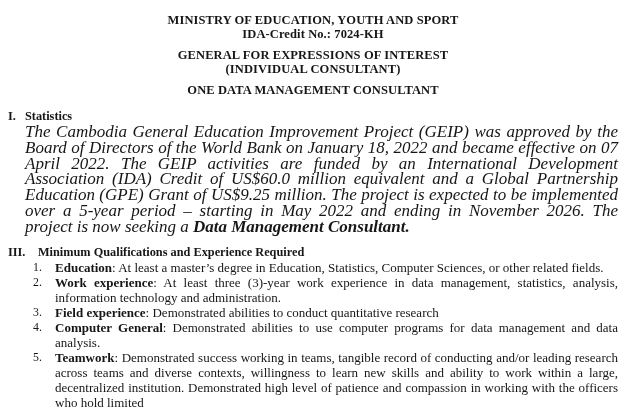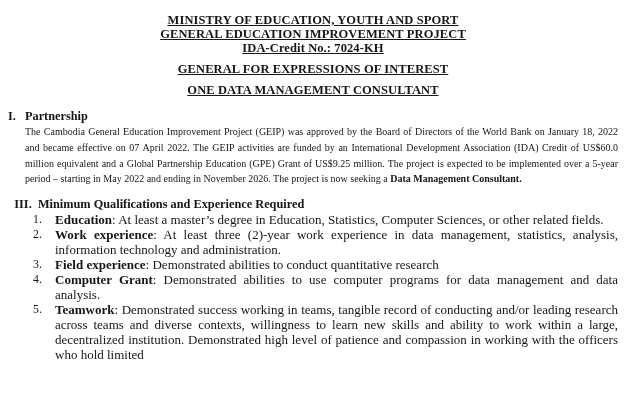--- a/index.html
+++ b/index.html
@@ -11,46 +11,47 @@
     overflow: hidden;
   }
   .page {
     width: 626px; height: 408px;
     background: #ffffff;
     padding: 13px 8px 0 8px;
     overflow: hidden;
   }
 
   
-  .doc-header { text-align: center; font-weight: bold; text-decoration: underline; }
+  .doc-header { text-align: center; font-weight: bold; }
   .h-line { font-size: 12.5px; line-height: 14px; letter-spacing: 0.1px; }
   .h-group { margin-bottom: 7px; }
   .h-group:last-child { margin-bottom: 0; }
 
   
   .section { margin-top: 9px; }
   .section.first { margin-top: 11px; }
   .sec-heading {
     font-weight: bold;
     font-size: 12.3px;
     line-height: 16px;
     display: flex;
   }
   .sec-heading .numeral {
     flex: none;
     display: inline-block;
     min-width: 17px;
   }
-  .sec-heading.wide-numeral .numeral { min-width: 30px; text-align: center; }
+  .sec-heading.wide-numeral .numeral { min-width: 30px; }
 
   .body-text {
     margin-left: 17px;
-    font-size: 10px;
+    font-size: 17px;
     line-height: 15.8px;
     text-align: justify;
+    font-style: italic;
   }
   .bold-run { font-weight: bold; }
 
   
   .num-list { margin-left: 17px; }
   .num-item { display: flex; }
   .num-item .li-num {
     flex: none;
     width: 22px;
     margin-left: 8px;
@@ -65,63 +66,63 @@
   }
 </style>
 </head>
 <body>
 
 <div class="page">
 
   <header class="doc-header">
     <div class="h-group">
       <div class="h-line">MINISTRY OF EDUCATION, YOUTH AND SPORT</div>
-      <div class="h-line">GENERAL EDUCATION IMPROVEMENT PROJECT</div>
       <div class="h-line">IDA-Credit No.: 7024-KH</div>
     </div>
     <div class="h-group">
       <div class="h-line">GENERAL FOR EXPRESSIONS OF INTEREST</div>
+      <div class="h-line">(INDIVIDUAL CONSULTANT)</div>
     </div>
     <div class="h-group">
       <div class="h-line">ONE DATA MANAGEMENT CONSULTANT</div>
     </div>
   </header>
 
   <section class="section first">
     <div class="sec-heading">
       <span class="numeral">I.</span>
-      <span class="sec-title">Partnership</span>
+      <span class="sec-title">Statistics</span>
     </div>
     <p class="body-text"><span>The Cambodia General Education Improvement Project (GEIP) was approved by the Board of Directors of the World Bank on January 18, 2022 and became effective on 07 April 2022. The GEIP activities are funded by an International Development Association (IDA) Credit of US$60.0 million equivalent and a Global Partnership Education (GPE) Grant of US$9.25 million. The project is expected to be implemented over a 5-year period – starting in May 2022 and ending in November 2026. The project is now seeking a </span><span class="bold-run">Data Management Consultant.</span></p>
   </section>
 
   <section class="section">
   </section>
 
   <section class="section">
     <div class="sec-heading wide-numeral">
       <span class="numeral">III.</span>
       <span class="sec-title">Minimum Qualifications and Experience Required</span>
     </div>
     <div class="num-list">
       <div class="num-item">
         <span class="li-num">1.</span>
         <span class="li-body"><span class="bold-run">Education</span><span>: At least a master’s degree in Education, Statistics, Computer Sciences, or other related fields.</span></span>
       </div>
       <div class="num-item">
         <span class="li-num">2.</span>
-        <span class="li-body"><span class="bold-run">Work experience</span><span>: At least three (2)-year work experience in data management, statistics, analysis, information technology and administration.</span></span>
+        <span class="li-body"><span class="bold-run">Work experience</span><span>: At least three (3)-year work experience in data management, statistics, analysis, information technology and administration.</span></span>
       </div>
       <div class="num-item">
         <span class="li-num">3.</span>
         <span class="li-body"><span class="bold-run">Field experience</span><span>: Demonstrated abilities to conduct quantitative research</span></span>
       </div>
       <div class="num-item">
         <span class="li-num">4.</span>
-        <span class="li-body"><span class="bold-run">Computer Grant</span><span>: Demonstrated abilities to use computer programs for data management and data analysis.</span></span>
+        <span class="li-body"><span class="bold-run">Computer General</span><span>: Demonstrated abilities to use computer programs for data management and data analysis.</span></span>
       </div>
       <div class="num-item">
         <span class="li-num">5.</span>
         <span class="li-body"><span class="bold-run">Teamwork</span><span>: Demonstrated success working in teams, tangible record of conducting and/or leading research across teams and diverse contexts, willingness to learn new skills and ability to work within a large, decentralized institution. Demonstrated high level of patience and compassion in working with the officers who hold limited</span></span>
       </div>
     </div>
   </section>
 
 </div>
 

